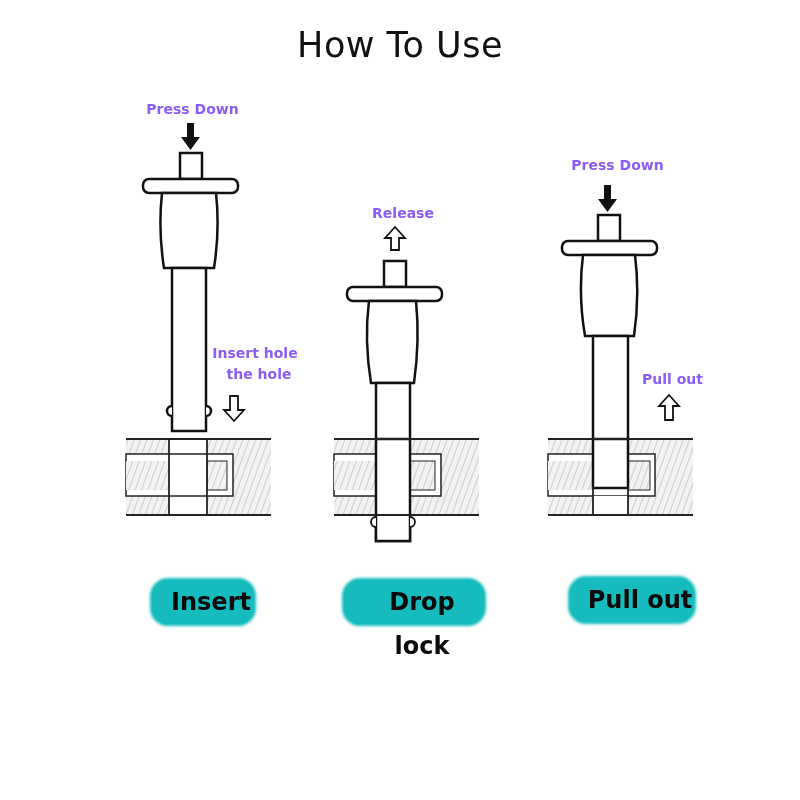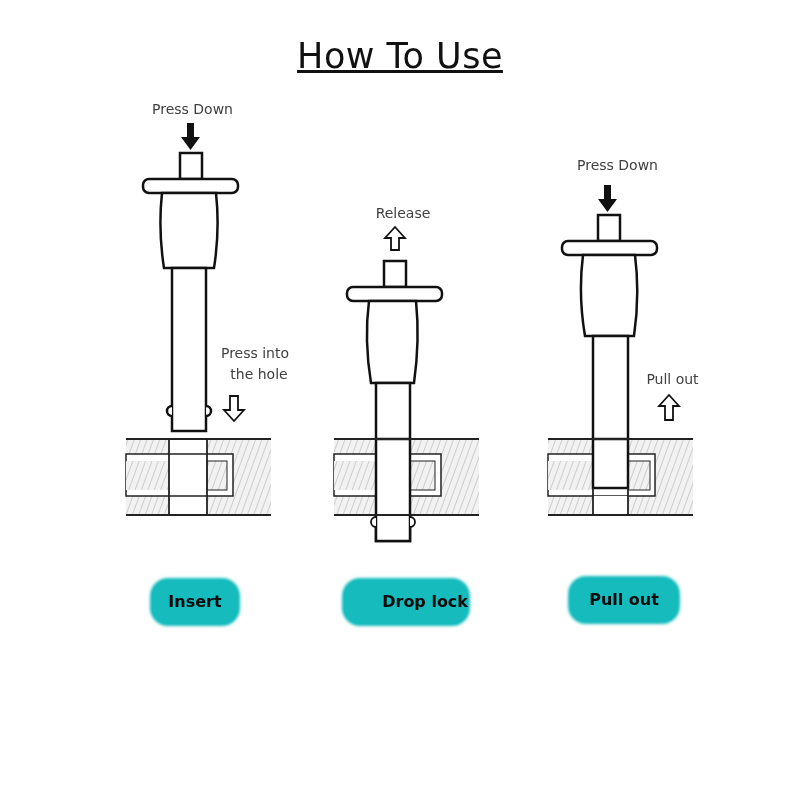--- a/index.html
+++ b/index.html
@@ -1,25 +1,25 @@
 <!DOCTYPE html>
 <html><head>
   <meta charset="utf-8">
   <style>
     html, body { margin: 0; padding: 0; background: #ffffff; }
     body { width: 800px; height: 800px; position: relative; overflow: hidden;
            font-family: "Liberation Sans", "DejaVu Sans", sans-serif; }
-    .title { position: absolute; top: 36px; left: 0; width: 800px; text-align: center;
-             font-family: "DejaVu Sans", sans-serif; font-size: 35px; color: #111; letter-spacing: 0.5px; text-decoration: underline; }
-    .lbl { position: absolute; font-family: "DejaVu Sans", sans-serif; font-size: 14px; color: #404040;
-           text-align: center; line-height: 20px; white-space: nowrap; }
+    .title { position: absolute; top: 25px; left: 0; width: 800px; text-align: center;
+             font-family: "DejaVu Sans", sans-serif; font-size: 35px; color: #111; letter-spacing: 0.5px; }
+    .lbl { position: absolute; font-family: "DejaVu Sans", sans-serif; font-size: 14px; color: #8b5cf6;
+           text-align: center; line-height: 20px; white-space: nowrap; font-weight: bold; }
     svg.diagram { position: absolute; left: 0; top: 0; }
     .badge { position: absolute; background: #16bcbd; color: #0a0a0a; font-family: "DejaVu Sans", sans-serif;
-             font-weight: bold; font-size: 16px; border-radius: 16px; text-align: center;
-             line-height: 44px; height: 44px; box-shadow: 0 0 3px 2px #16bcbd; }
+             font-weight: bold; font-size: 24px; border-radius: 16px; text-align: center;
+             line-height: 44px; height: 44px; box-shadow: 0 0 3px 2px #16bcbd; padding-left: 16px; }
   </style>
 </head>
 <body>
 
 <div class="title">How To Use</div>
 
 <svg class="diagram" width="800" height="800" viewBox="0 0 800 800">
   <defs>
     <pattern id="hatch" patternUnits="userSpaceOnUse" width="6" height="6" patternTransform="rotate(20)">
       <rect width="6" height="6" fill="#f2f2f2"></rect>
@@ -101,21 +101,21 @@
       <rect x="593" y="439" width="35" height="49" fill="#fff" stroke="#111" stroke-width="2.5"></rect>
       <line x1="593" y1="488" x2="593" y2="515" stroke="#222" stroke-width="1.8"></line>
       <line x1="628" y1="488" x2="628" y2="515" stroke="#222" stroke-width="1.8"></line>
       <line x1="548" y1="439" x2="693" y2="439" stroke="#222" stroke-width="2"></line>
       <line x1="548" y1="515" x2="693" y2="515" stroke="#222" stroke-width="2"></line>
     </g>
   </g>
 </svg>
 
 <div class="lbl" style="left:140px; top:99px; width:105px;">Press Down</div>
-<div class="lbl" style="left:210px; top:343px; width:90px;">Press into</div>
+<div class="lbl" style="left:210px; top:343px; width:90px;">Insert hole</div>
 <div class="lbl" style="left:219px; top:364px; width:80px;">the hole</div>
 <div class="lbl" style="left:363px; top:203px; width:80px;">Release</div>
 <div class="lbl" style="left:565px; top:155px; width:105px;">Press Down</div>
 <div class="lbl" style="left:635px; top:369px; width:75px;">Pull out</div>
 
 <div class="badge" style="left:152px; top:580px; width:86px;">Insert</div>
-<div class="badge" style="left:344px; top:580px; width:124px;text-align:right;">Drop lock</div>
+<div class="badge" style="left:344px; top:580px; width:124px;">Drop lock</div>
 <div class="badge" style="left:570px; top:578px; width:108px;">Pull out</div>
 
 </body></html>

